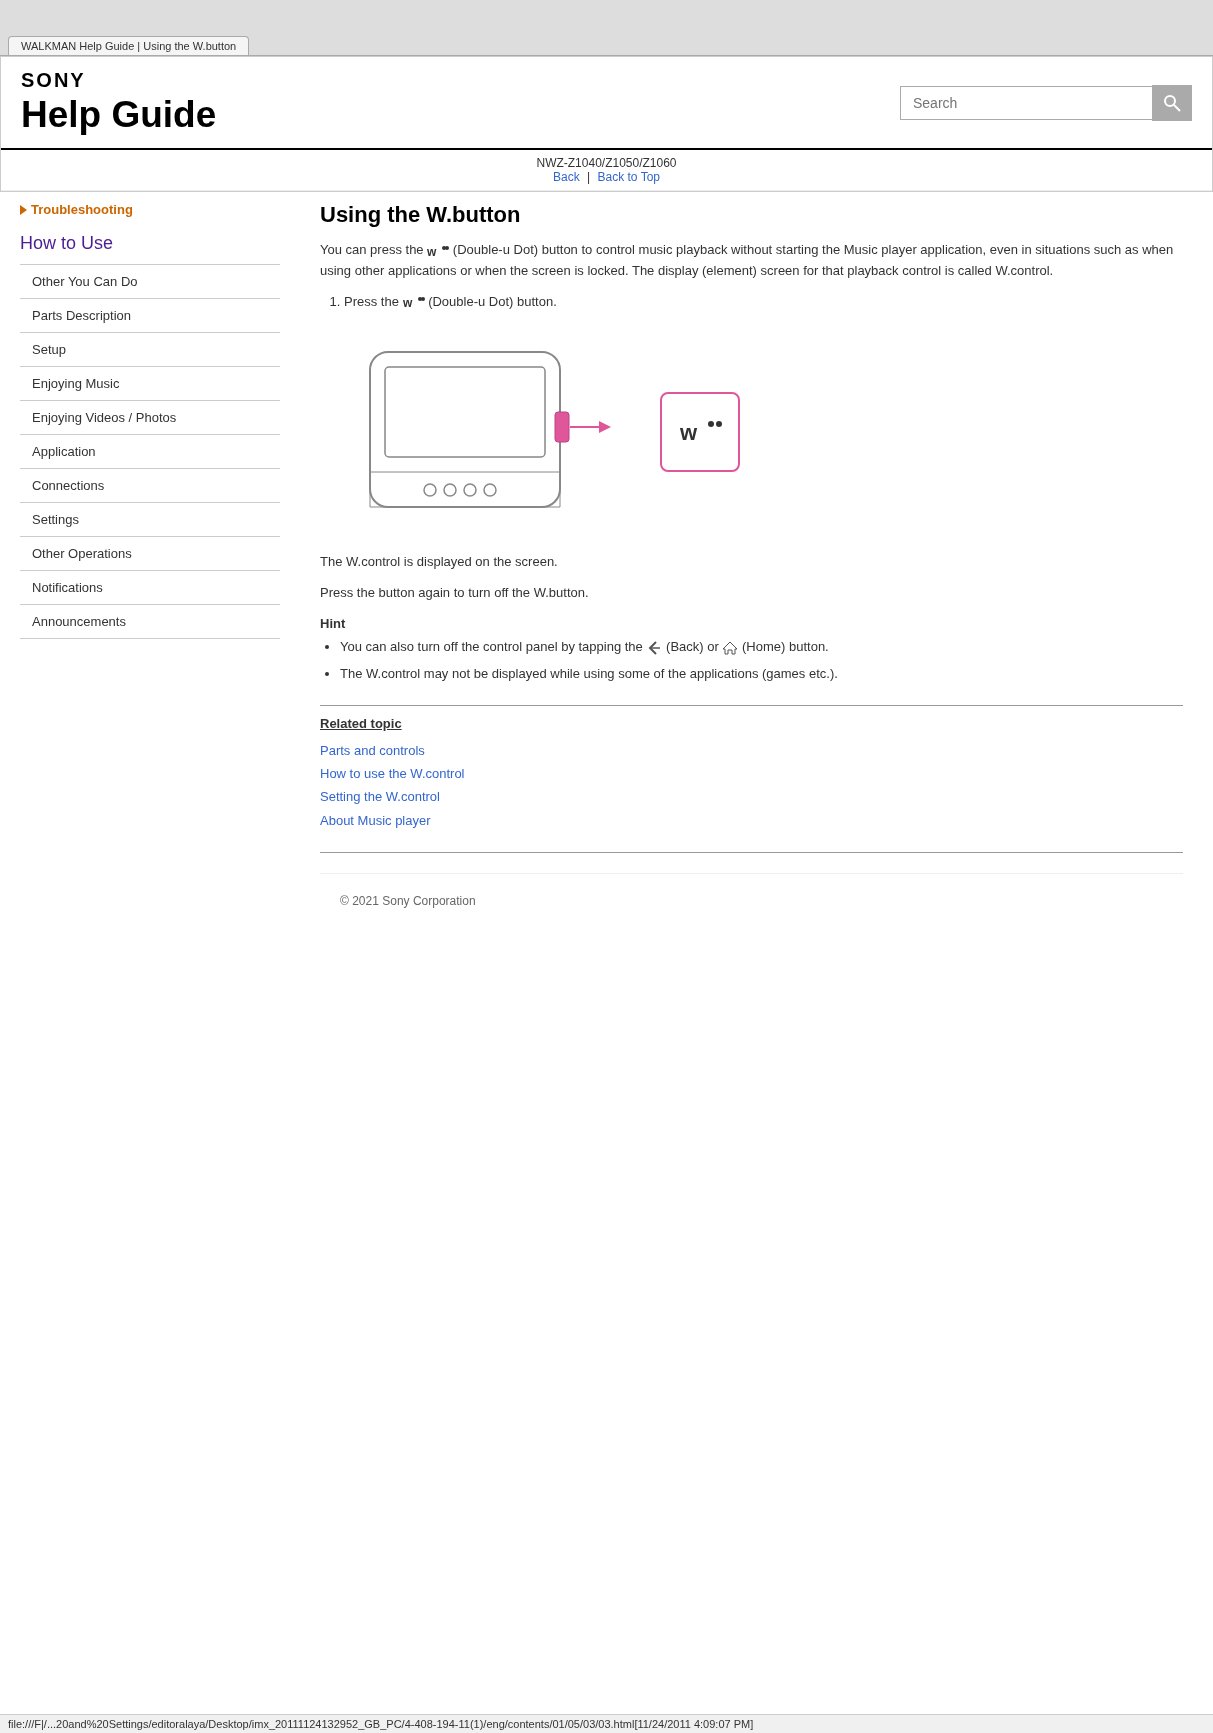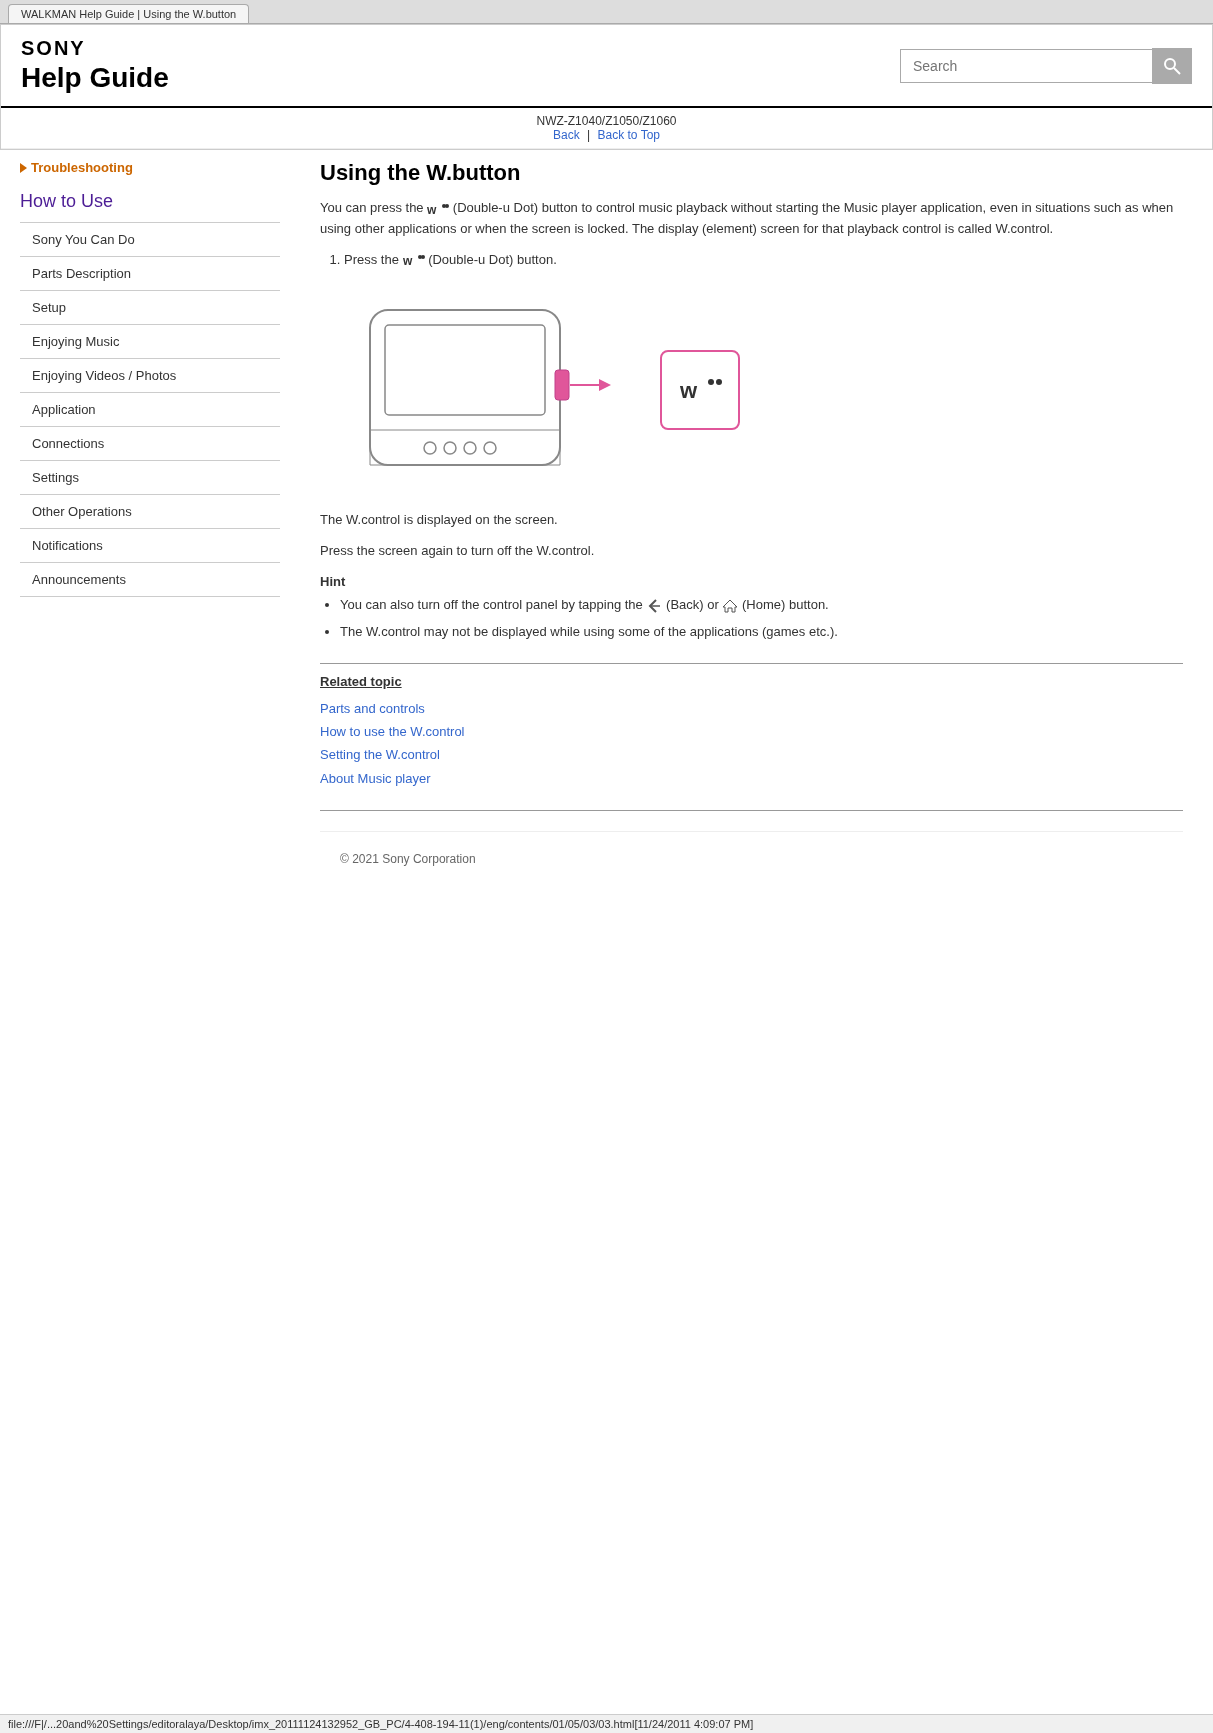--- a/index.html
+++ b/index.html
@@ -19,20 +19,21 @@
       border-bottom: 1px solid #aaa;
     }
     .tab-bar .tab {
       display: inline-block;
       background: #f5f5f5;
       border: 1px solid #aaa;
       border-bottom: none;
       padding: 3px 12px;
       border-radius: 4px 4px 0 0;
       font-size: 11px;
+      margin-top: 32px;
     }
     
     .header-outer {
       border: 1px solid #ccc;
       margin: 0;
       background: #fff;
     }
     .header-inner {
       display: flex;
       align-items: center;
@@ -42,21 +43,21 @@
     }
     .logo-area {}
     .logo-sony {
       font-size: 20px;
       font-weight: bold;
       letter-spacing: 2px;
       color: #000;
       font-family: Arial Black, Arial, sans-serif;
     }
     .logo-subtitle {
-      font-size: 28px;
+      font-size: 37px;
       font-weight: bold;
       color: #000;
       margin-top: 2px;
     }
     .search-area {
       display: flex;
       align-items: center;
       gap: 0;
     }
     .search-input {
@@ -295,21 +296,21 @@
 
   <div class="sidebar">
     <a href="#" class="troubleshooting-link">
       <span class="chevron"></span>
       <span>Troubleshooting</span>
     </a>
 
     <div class="sidebar-section-title">How to Use</div>
     <hr class="sidebar-divider">
 
-    <div class="sidebar-item">Sony You Can Do</div>
+    <div class="sidebar-item">Other You Can Do</div>
     <div class="sidebar-item">Parts Description</div>
     <div class="sidebar-item">Setup</div>
     <div class="sidebar-item">Enjoying Music</div>
     <div class="sidebar-item">Enjoying Videos / Photos</div>
     <div class="sidebar-item">Application</div>
     <div class="sidebar-item">Connections</div>
     <div class="sidebar-item">Settings</div>
     <div class="sidebar-item">Other Operations</div>
     <div class="sidebar-item">Notifications</div>
     <div class="sidebar-item">Announcements</div>
@@ -368,21 +369,21 @@
       <div class="w-badge">
         <svg width="50" height="40" viewBox="0 0 50 40">
           <text x="5" y="28" font-size="22" font-weight="bold" fill="#333" font-family="Arial">w</text>
           <circle cx="36" cy="12" r="3" fill="#333"></circle>
           <circle cx="44" cy="12" r="3" fill="#333"></circle>
         </svg>
       </div>
     </div>
 
     <p>The W.control is displayed on the screen.</p>
-    <p>Press the screen again to turn off the W.control.</p>
+    <p>Press the button again to turn off the W.button.</p>
 
     <div class="hint-section">
       <div class="hint-title">Hint</div>
       <ul>
         <li>
           You can also turn off the control panel by tapping the 
           <svg width="16" height="16" viewBox="0 0 16 16" style="vertical-align:middle;">
             <path d="M10,2 L4,8 L10,14" stroke="#555" stroke-width="2" fill="none"></path>
             <path d="M4,8 L14,8" stroke="#555" stroke-width="1.5" fill="none"></path>
           </svg>

